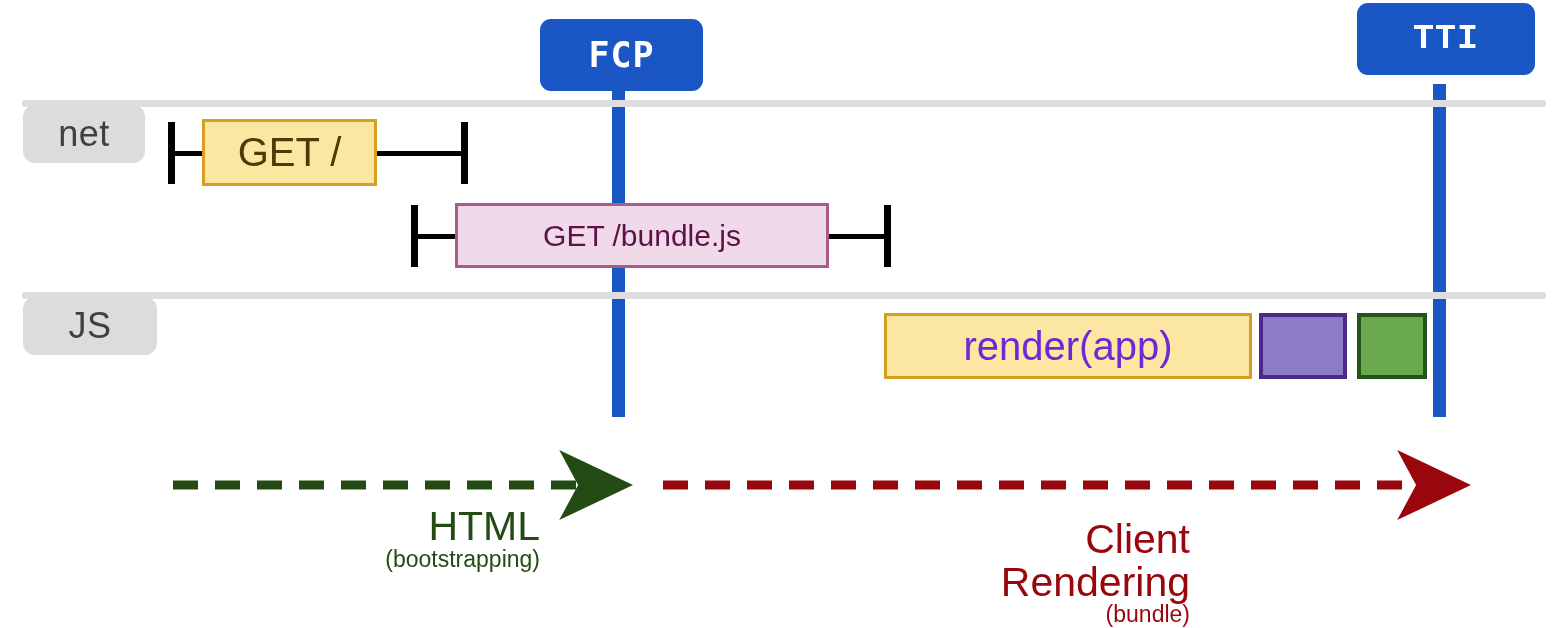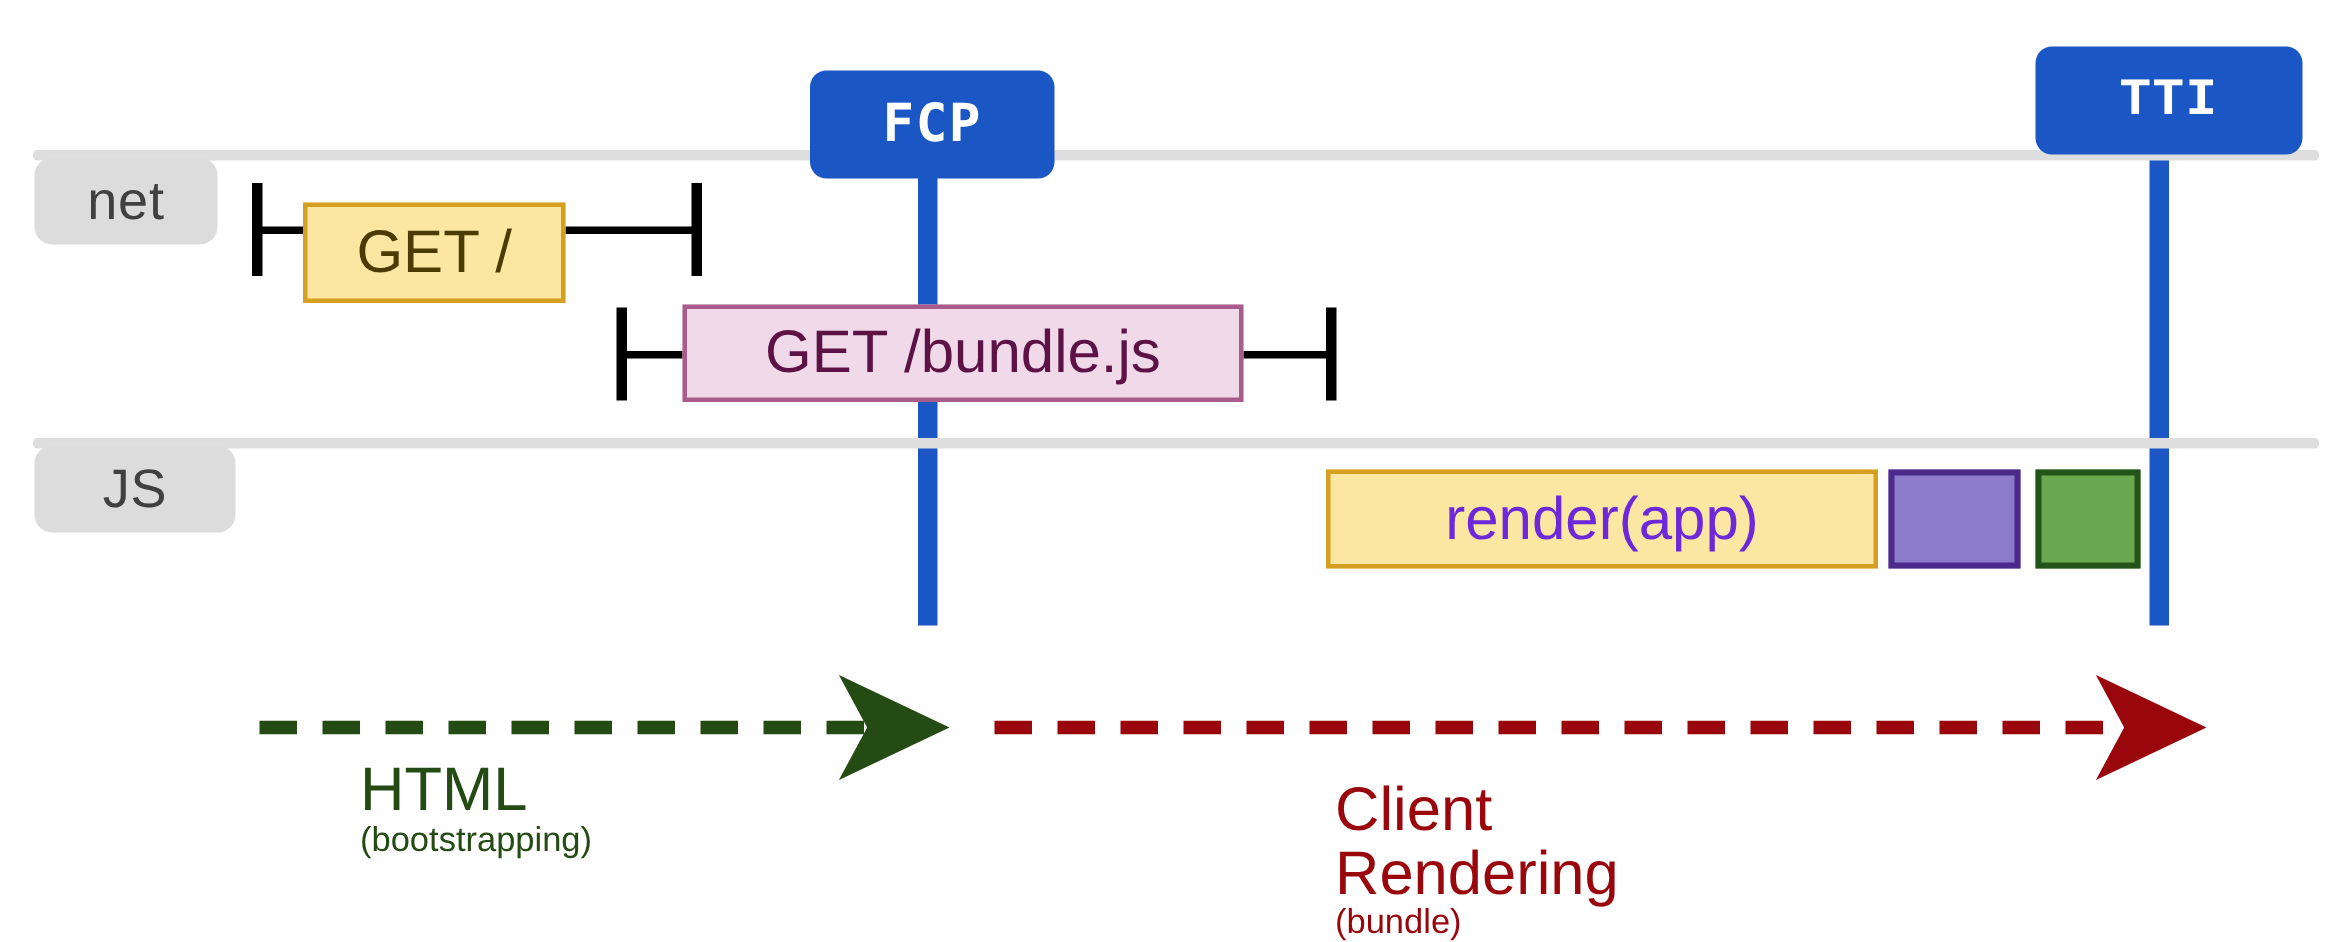--- a/index.html
+++ b/index.html
@@ -55,21 +55,20 @@
     background: #1a56c4;
     border-radius: 11px;
     color: #ffffff;
     font-family: "DejaVu Sans Mono", monospace;
     font-weight: bold;
     font-size: 35px;
     display: flex;
     align-items: center;
     justify-content: center;
     letter-spacing: 1px;
-    margin-top: 28px;
   }
   
   .span-wrap { position: absolute; }
   .span-cap {
     position: absolute;
     width: 7px;
     background: #000000;
     top: 0;
     bottom: 0;
   }
@@ -88,46 +87,45 @@
     align-items: center;
     justify-content: center;
     font-family: "Liberation Sans", sans-serif;
     white-space: nowrap;
   }
   .block.req-html {
     background: #fce7a2;
     border: 3px solid #d5a021;
     color: #4d3b05;
     font-size: 40px;
-    margin-top: 16px;
   }
   .block.req-js {
     background: #f0d9e8;
     border: 3px solid #a85c8c;
     color: #5c1245;
-    font-size: 40px;
+    font-size: 30px;
   }
   .block.task-render {
     background: #fce7a2;
     border: 3px solid #d5a021;
     color: #6d28d9;
     font-size: 40px;
   }
   .block.task-purple {
     background: #8b7bc8;
     border: 4px solid #4b2a8a;
   }
   .block.task-green {
     background: #6aa84f;
     border: 4px solid #23541a;
   }
   
   .phase-caption {
     position: absolute;
-    text-align: left;
+    text-align: right;
     line-height: 1.04;
   }
   .phase-title {
     display: block;
     font-size: 41px;
   }
   .phase-sub {
     display: block;
     font-size: 23px;
   }

